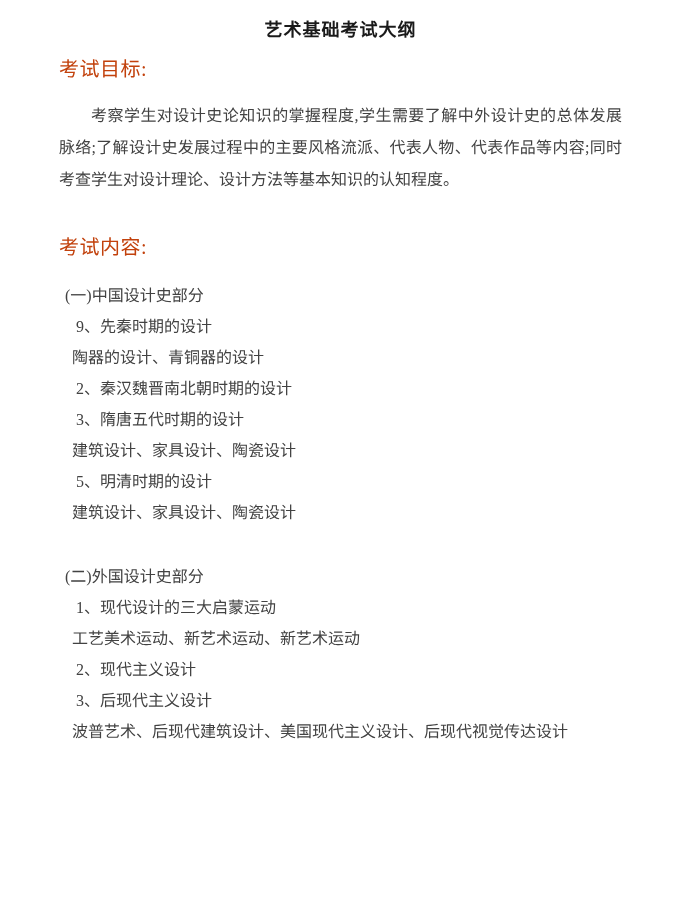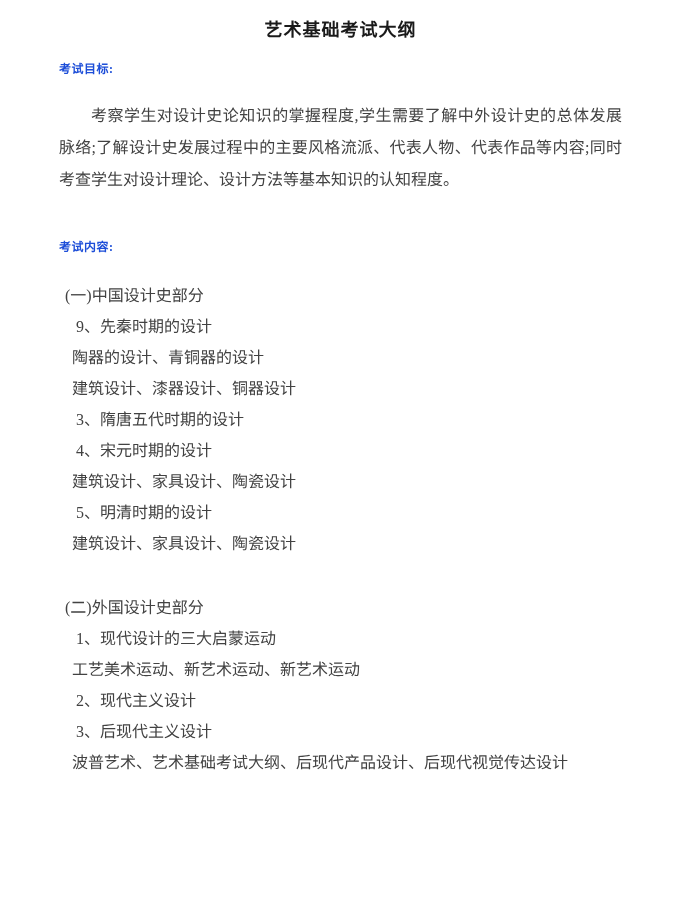--- a/index.html
+++ b/index.html
@@ -24,24 +24,24 @@
   .doc-title {
     margin: 0;
     font-size: 18px;
     line-height: 24px;
     font-weight: bold;
     text-align: center;
     color: #1a1a1a;
     letter-spacing: 1px;
   }
   .section-heading {
-    font-size: 12px;
+    font-size: 20px;
     line-height: 22px;
-    font-weight: bold;
-    color: #1d4ed8;
+    font-weight: normal;
+    color: #c2410c;
     letter-spacing: 0.5px;
   }
   .heading-objective { margin-top: 16px; }
   .heading-content  { margin-top: 40px; }
   .objective-para {
     margin-top: 20px;
     font-size: 16px;
     line-height: 32px;
     text-indent: 32px;
     text-align: justify;
@@ -78,30 +78,29 @@
   <div class="section-heading heading-objective">考试目标:</div>
 
   <div class="objective-para">考察学生对设计史论知识的掌握程度,学生需要了解中外设计史的总体发展脉络;了解设计史发展过程中的主要风格流派、代表人物、代表作品等内容;同时考查学生对设计理论、设计方法等基本知识的认知程度。</div>
 
   <div class="section-heading heading-content">考试内容:</div>
 
   <div class="part part1">
     <div class="part-title">(一)中国设计史部分</div>
     <div class="line num">9、先秦时期的设计</div>
     <div class="line detail">陶器的设计、青铜器的设计</div>
-    <div class="line detail">建筑设计、漆器设计、铜器设计</div>
+    <div class="line num">2、秦汉魏晋南北朝时期的设计</div>
     <div class="line num">3、隋唐五代时期的设计</div>
-    <div class="line num">4、宋元时期的设计</div>
     <div class="line detail">建筑设计、家具设计、陶瓷设计</div>
     <div class="line num">5、明清时期的设计</div>
     <div class="line detail">建筑设计、家具设计、陶瓷设计</div>
   </div>
 
   <div class="part part2">
     <div class="part-title">(二)外国设计史部分</div>
     <div class="line num">1、现代设计的三大启蒙运动</div>
     <div class="line detail">工艺美术运动、新艺术运动、新艺术运动</div>
     <div class="line num">2、现代主义设计</div>
     <div class="line num">3、后现代主义设计</div>
-    <div class="line detail">波普艺术、艺术基础考试大纲、后现代产品设计、后现代视觉传达设计</div>
+    <div class="line detail">波普艺术、后现代建筑设计、美国现代主义设计、后现代视觉传达设计</div>
   </div>
 
 </div>
 
 </body></html>

